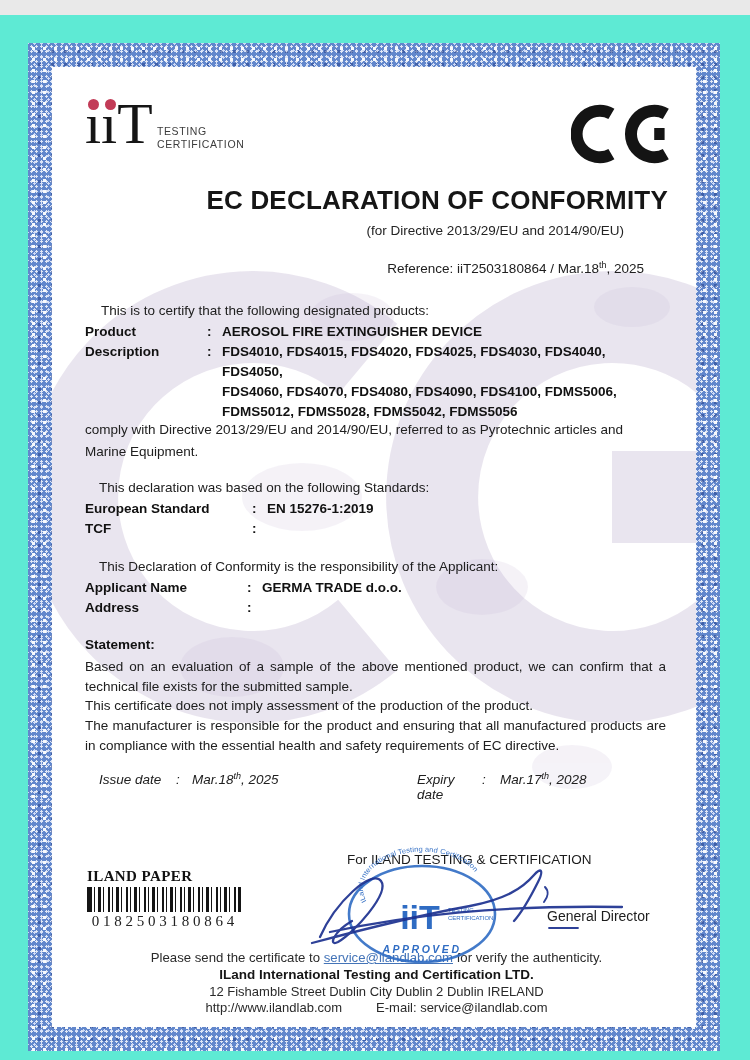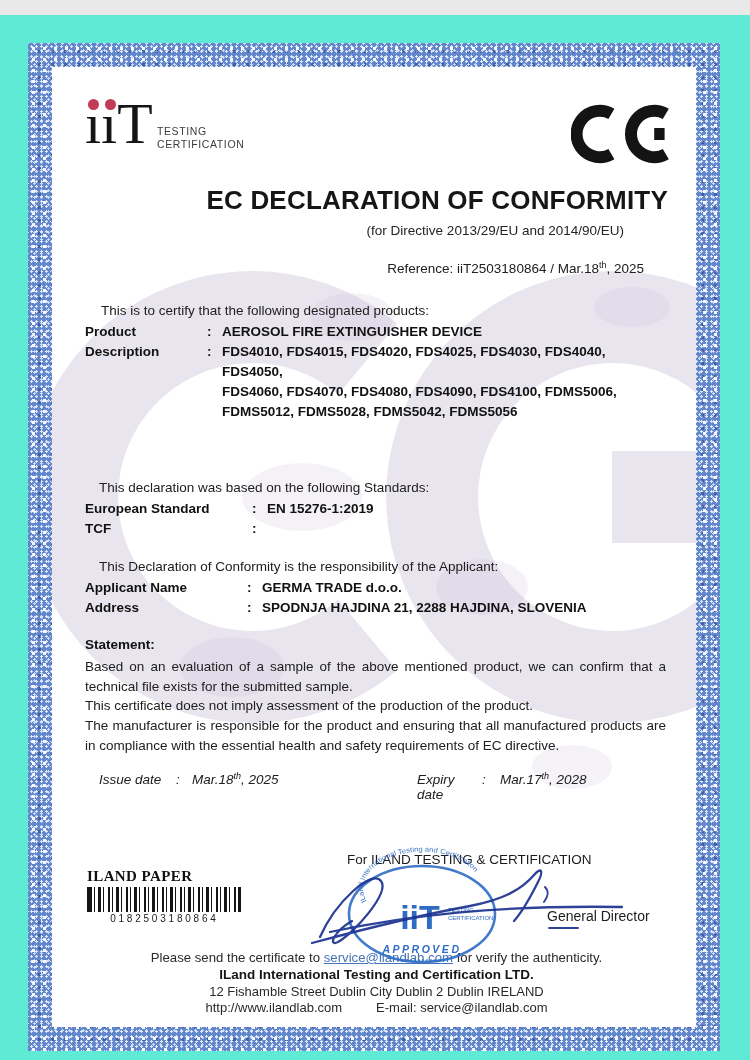--- a/index.html
+++ b/index.html
@@ -55,21 +55,21 @@
   .p2{top:601px;}
   .p3{top:621px;text-align:justify;}
   .dates{top:677px;left:0;width:583px;height:20px;font-style:italic;}
   .d-issue{position:absolute;left:14px;display:grid;grid-template-columns:77px 16px auto;}
   .d-expiry{position:absolute;left:332px;display:grid;grid-template-columns:65px 18px auto;}
   .for-line{top:757px;left:262px;font-size:13.5px;color:#1c1c1c;}
   .paper{top:773px;left:2px;font-family:"Liberation Serif","DejaVu Serif",serif;font-weight:bold;font-size:15px;letter-spacing:.4px;color:#111;}
   .barcode{top:792px;left:2px;width:148px;height:25px;
     background:repeating-linear-gradient(90deg,#151515 0 2px,#fff 2px 4px,#151515 4px 5px,#fff 5px 8px,#151515 8px 11px,#fff 11px 13px,#151515 13px 14px,#fff 14px 18px);
     border-left:3px solid #151515;border-right:3px solid #151515;}
-  .barcode-digits{top:818px;left:0;width:156px;text-align:center;font-family:Liberation Sans, sans-serif;font-size:10px;color:#222;}
+  .barcode-digits{top:818px;left:0;width:156px;text-align:center;font-family:Liberation Serif, serif;font-size:15px;color:#222;}
   .gen-director{top:813px;left:462px;font-size:14px;color:#1c1c1c;}
   .f-line{left:0;width:100%;text-align:center;color:#2a2a2a;}
   .f-verify{top:855px;font-size:13.2px;}
   .f-company{top:872px;font-size:13.5px;font-weight:bold;color:#161616;}
   .f-address{top:889px;font-size:13px;}
   .f-web{top:905px;font-size:13px;}
   .f-web .gap{display:inline-block;width:34px;}
   a.mail-link{color:#4474b8;text-decoration:underline;cursor:pointer;}
   
   .overlay{position:absolute;left:0;top:0;z-index:3;pointer-events:none;}
@@ -133,38 +133,38 @@
       <span class="lab">:</span>
       <span class="val-b">AEROSOL FIRE EXTINGUISHER DEVICE</span>
       <span class="lab">Description</span>
       <span class="lab">:</span>
       <span class="val-b">
         <div>FDS4010, FDS4015, FDS4020, FDS4025, FDS4030, FDS4040, FDS4050,</div>
         <div>FDS4060, FDS4070, FDS4080, FDS4090, FDS4100, FDMS5006,</div>
         <div>FDMS5012, FDMS5028, FDMS5042, FDMS5056</div>
       </span>
     </div>
+    <div class="abs comply">comply with Directive 2013/29/EU and 2014/90/EU, referred to as Pyrotechnic articles and Marine Equipment.</div>
 
     <div class="abs i-standards intro">This declaration was based on the following Standards:</div>
     <div class="abs grid g-wide standards-grid">
       <span class="lab">European Standard</span>
       <span class="lab">:</span>
       <span class="val-b">EN 15276-1:2019</span>
       <span class="lab">TCF</span>
       <span class="lab">:</span>
     </div>
 
     <div class="abs i-applicant intro">This Declaration of Conformity is the responsibility of the Applicant:</div>
     <div class="abs grid g-app applicant-grid">
       <span class="lab">Applicant Name</span>
       <span class="lab">:</span>
       <span class="val-b">GERMA TRADE d.o.o.</span>
       <span class="lab">Address</span>
       <span class="lab">:</span>
-      <span class="val-b">SPODNJA HAJDINA 21, 2288 HAJDINA, SLOVENIA</span>
     </div>
 
     <div class="abs stmt-head">Statement:</div>
     <p class="abs stmt-p p1">Based on an evaluation of a sample of the above mentioned product, we can confirm that a technical file exists for the submitted sample.</p>
     <p class="abs stmt-p p2">This certificate does not imply assessment of the production of the product.</p>
     <p class="abs stmt-p p3">The manufacturer is responsible for the product and ensuring that all manufactured products are in compliance with the essential health and safety requirements of EC directive.</p>
 
     <div class="abs dates">
       <div class="d-issue">
         <span>Issue date</span>

